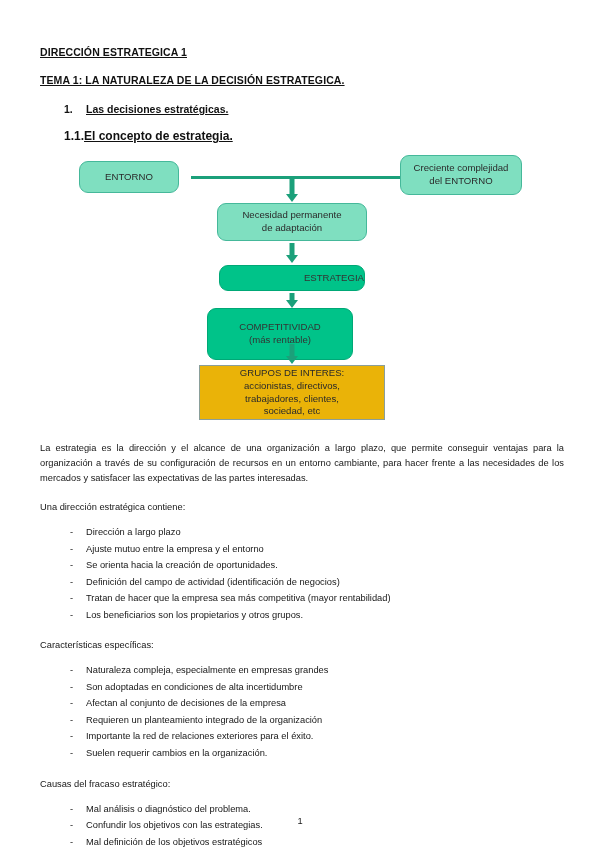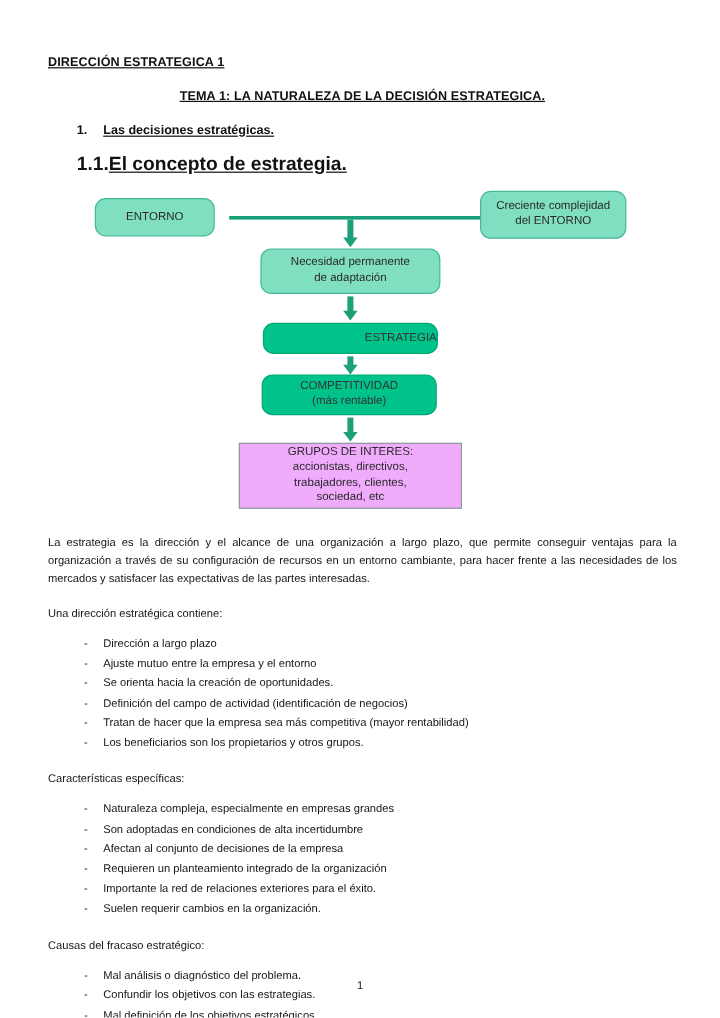--- a/index.html
+++ b/index.html
@@ -36,41 +36,40 @@
     text-decoration: underline;
     letter-spacing: 0.1px;
     margin: 0 0 16px 0;
   }
   .h-tema {
     font-size: 10.5px;
     font-weight: bold;
     text-decoration: underline;
     letter-spacing: 0.1px;
     margin: 0 0 17px 0;
-    text-align: center;
   }
   .h-num {
     font-size: 10.5px;
     font-weight: bold;
     margin: 0 0 14px 0;
     padding-left: 24px;
     position: relative;
   }
   .h-num .num {
     position: absolute;
     left: 24px;
     top: 0;
   }
   .h-num .txt {
     display: inline-block;
     margin-left: 22px;
     text-decoration: underline;
   }
   .h-sub {
-    font-size: 16px;
+    font-size: 12px;
     font-weight: bold;
     margin: 0 0 12px 0;
     padding-left: 24px;
   }
   .h-sub .snum { text-decoration: none; }
   .h-sub .stxt { text-decoration: underline; }
 
   
   .diagram {
     position: relative;
@@ -93,29 +92,29 @@
   .dbox.light {
     background: #7fdfc0;
     border: 1px solid #45b89a;
   }
   .dbox.strong {
     background: #00c389;
     border: 1px solid #00a876;
     color: #333333;
   }
   .dbox.square {
-    background: #f0abfc;
+    background: #eab308;
     border: 1px solid #8a9e9a;
     border-radius: 0;
   }
   .box-empresa   { left: 39px;  top: 6px;   width: 100px; height: 32px; }
   .box-entorno   { left: 360px; top: 0px;   width: 122px; height: 40px; }
   .box-necesidad { left: 177px; top: 48px;  width: 150px; height: 38px; }
   .box-estrategia{ left: 179px; top: 110px; width: 146px; height: 26px; justify-content: flex-end; }
-  .box-compet    { left: 178px; top: 153px; width: 146px; height: 34px; }
+  .box-compet    { left: 167px; top: 153px; width: 146px; height: 52px; }
   .box-grupos    { left: 159px; top: 210px; width: 186px; height: 55px; }
 
   .hline {
     position: absolute;
     left: 151px;
     top: 21px;
     width: 212px;
     height: 3px;
     background: #1ba07a;
   }

